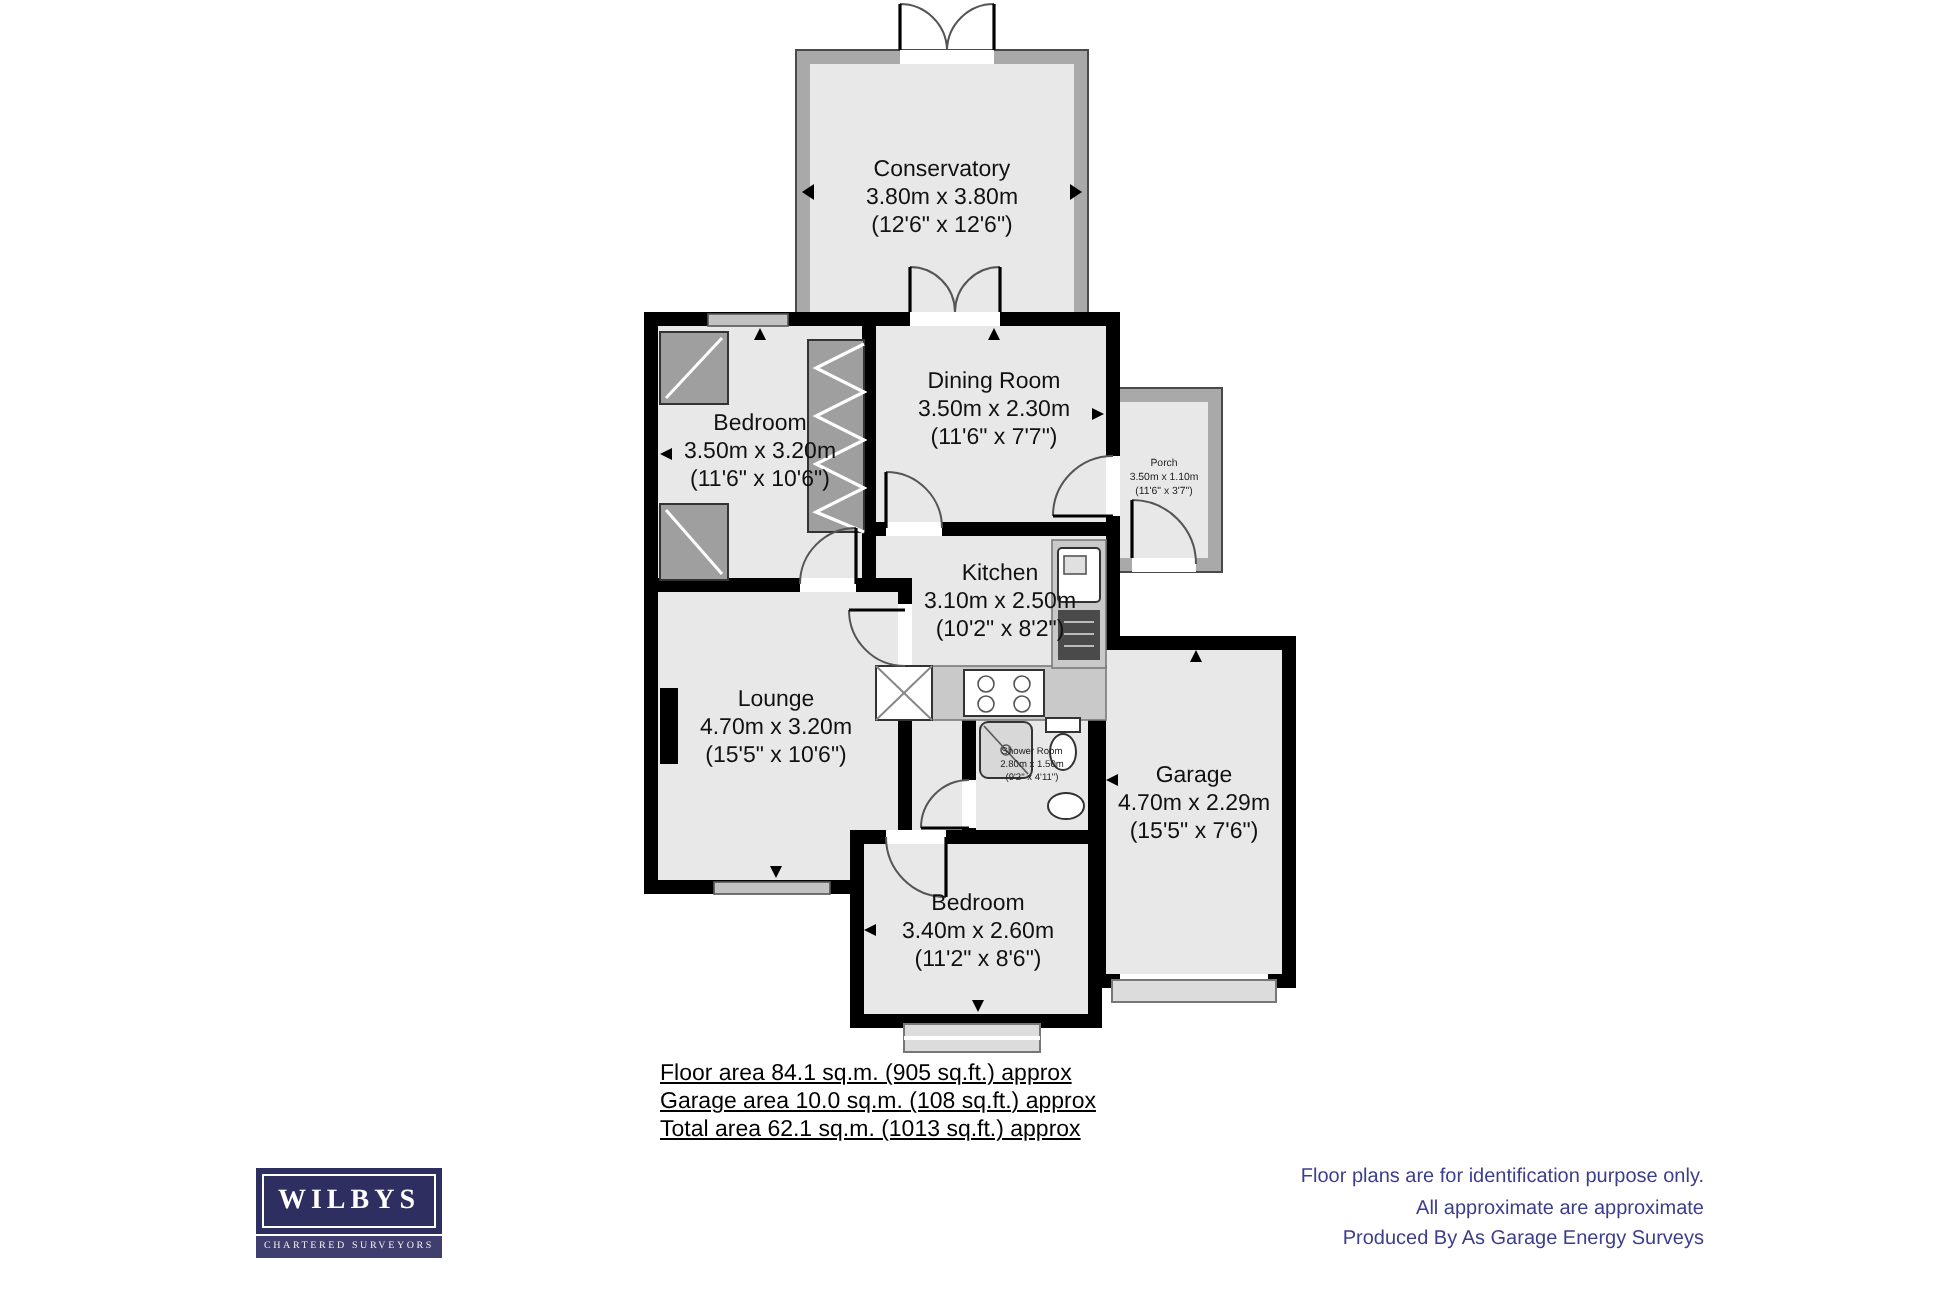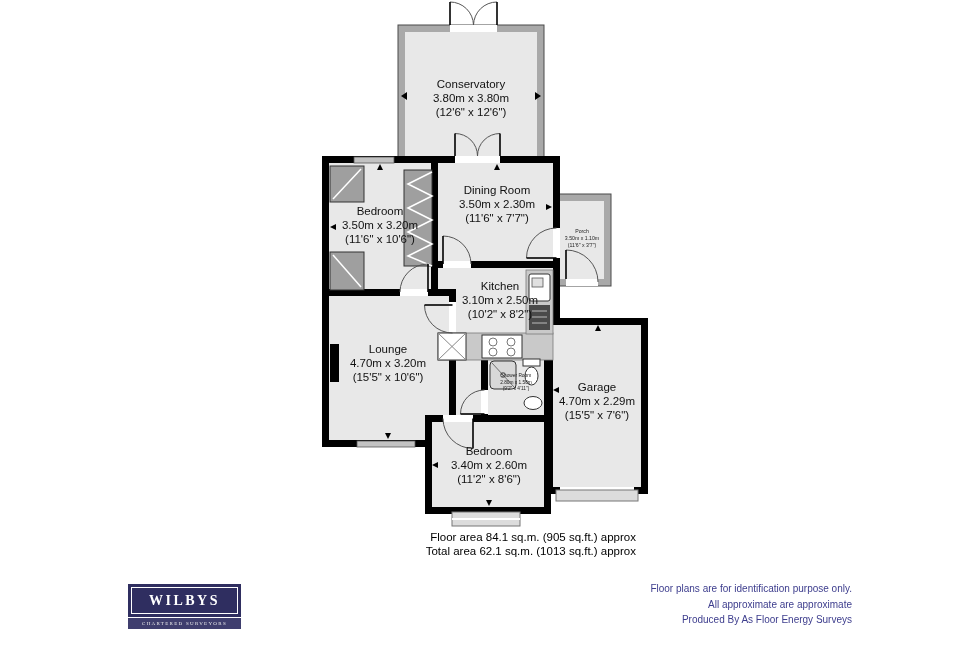--- a/index.html
+++ b/index.html
@@ -14,23 +14,23 @@
   .fix{fill:#c9c9c9;stroke:#7a7a7a;stroke-width:0.8;}
   .fw{fill:#fff;stroke:#333;stroke-width:1;}
   .dark{fill:#9f9f9f;stroke:#333;stroke-width:1;}
   .arc{fill:none;stroke:#555;stroke-width:1;}
   .leaf{stroke:#000;stroke-width:1.6;}
   .thin{stroke:#555;stroke-width:0.8;fill:none;}
   .arr{fill:#000;}
   .lbl{font:11.5px "Liberation Sans",sans-serif;fill:#111;text-anchor:middle;}
   .lbl-s{font:5.2px "Liberation Sans",sans-serif;fill:#222;text-anchor:middle;}
   .lbl-xs{font:4.8px "Liberation Sans",sans-serif;fill:#222;text-anchor:middle;}
-  .areas{position:absolute;left:330px;top:530px;width:306px;text-align:right;font-size:11.5px;line-height:14px;color:#000;}
+  .areas{position:absolute;left:330px;top:530px;width:306px;text-align:left;font-size:11.5px;line-height:14px;color:#000;text-decoration:underline;}
   .disclaimer{position:absolute;top:581px;right:128px;text-align:right;font-size:10px;line-height:15.5px;color:#3d3d8d;}
-  .logo{position:absolute;left:128px;top:584px;width:113px;}
+  .logo{position:absolute;left:128px;top:584px;width:93px;}
   .logo-main{background:#2f2e60;padding:3px;}
   .logo-frame{border:1px solid #fff;text-align:center;color:#fff;
     font-family:"Liberation Serif",serif;font-weight:bold;font-size:14px;
     letter-spacing:2.5px;padding:5px 0 4px 0;}
   .logo-band{margin-top:1px;background:#3f3e6e;color:#eee;text-align:center;
     font-family:"Liberation Serif",serif;font-size:5px;letter-spacing:1.3px;padding:3px 0;}
 </style>
 </head>
 <body>
 
@@ -211,27 +211,28 @@
     <text class="lbl" x="597" y="419">(15'5" x 7'6")</text>
 
     <text class="lbl" x="489" y="455">Bedroom</text>
     <text class="lbl" x="489" y="469">3.40m x 2.60m</text>
     <text class="lbl" x="489" y="483">(11'2" x 8'6")</text>
   </g>
 </svg>
 
 <div class="areas">
   <div>Floor area 84.1 sq.m. (905 sq.ft.) approx</div>
+  <div>Garage area 10.0 sq.m. (108 sq.ft.) approx</div>
   <div>Total area 62.1 sq.m. (1013 sq.ft.) approx</div>
 </div>
 
 <div class="disclaimer">
   <div>Floor plans are for identification purpose only.</div>
   <div>All approximate are approximate</div>
-  <div>Produced By As Floor Energy Surveys</div>
+  <div>Produced By As Garage Energy Surveys</div>
 </div>
 
 <div class="logo">
   <div class="logo-main">
     <div class="logo-frame">WILBYS</div>
   </div>
   <div class="logo-band">CHARTERED SURVEYORS</div>
 </div>
 
 </body></html>

